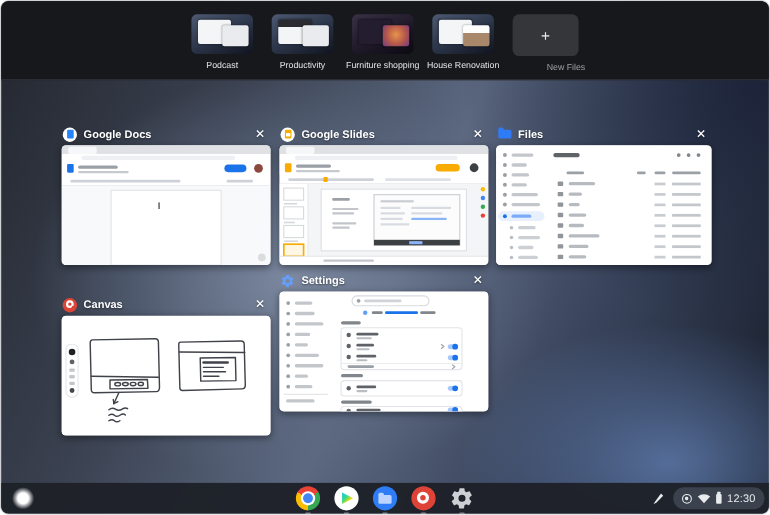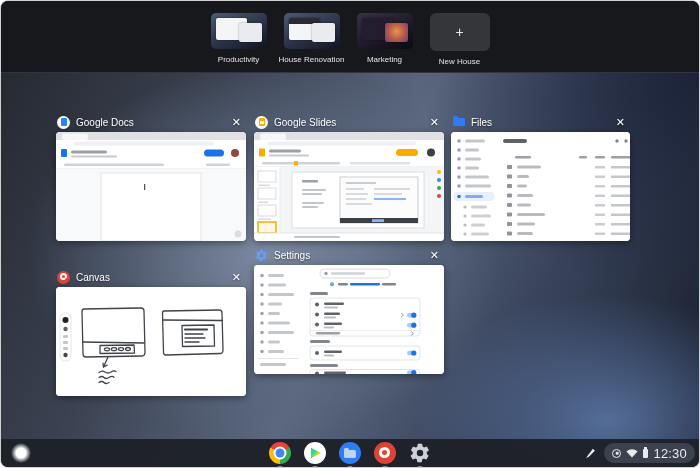--- a/index.html
+++ b/index.html
@@ -39,21 +39,21 @@
   .new-desk-thumb{
     width:60px;height:38px;border-radius:6px;background:#35363a;
     display:flex;align-items:center;justify-content:center;
   }
   .new-desk-thumb .plus{color:#e8eaed;font-size:14px;line-height:14px;font-weight:400;}
   .desk-item.new-desk{width:60px;}
 
   
   .win-card{position:absolute;width:190px;cursor:pointer;}
   .win-header{height:20px;display:flex;align-items:center;padding:0 5px 0 1px;gap:6px;}
-  .win-title{font-size:10px;color:#fff;font-weight:400;text-shadow:0 1px 2px rgba(0,0,0,.5);}
+  .win-title{font-size:10px;color:#fff;font-weight:700;text-shadow:0 1px 2px rgba(0,0,0,.5);}
   .win-close{margin-left:auto;color:#fff;font-size:11px;line-height:11px;text-shadow:0 1px 2px rgba(0,0,0,.5);cursor:pointer;}
   .win-preview{height:109px;border-radius:4px;overflow:hidden;background:#fff;box-shadow:0 2px 7px rgba(0,0,0,.4);}
   .win-preview svg{display:block;}
 
   .app-badge{width:13px;height:13px;border-radius:50%;background:#fff;position:relative;flex:0 0 13px;}
   .app-badge .page{position:absolute;left:3.5px;top:2.5px;width:6px;height:8px;border-radius:1px;}
   .badge-docs .page{background:#2684fc;}
   .badge-slides .page{background:#f9ab00;}
   .badge-slides .page::after{content:"";position:absolute;left:1px;top:3px;width:4px;height:2.5px;background:#fff;border-radius:0.5px;}
   .badge-files{background:transparent;}
@@ -90,54 +90,61 @@
   .icon-canvas-shelf{width:22px;height:22px;border-radius:50%;background:#dd4437;position:relative;}
   .icon-canvas-shelf::after{content:"";position:absolute;left:5px;top:4.5px;width:11px;height:11px;border-radius:50%;border:3px solid #fff;box-sizing:border-box;}
   .icon-canvas-shelf::before{content:"";position:absolute;right:3.5px;bottom:4px;width:4px;height:4px;border-radius:50%;background:#dd4437;z-index:1;}
 
   .tray{position:absolute;right:4px;top:4px;display:flex;align-items:center;gap:8px;}
   .tray-pill{display:flex;align-items:center;gap:5px;height:20px;padding:0 8px;border-radius:10px;background:#3b424e;cursor:pointer;}
   .tray-status{width:9px;height:9px;border-radius:50%;border:1.3px solid #e8eaed;box-sizing:border-box;position:relative;}
   .tray-status::after{content:"";position:absolute;left:50%;top:50%;transform:translate(-50%,-50%);width:2.6px;height:2.6px;border-radius:50%;background:#e8eaed;}
   .battery{position:relative;width:5px;height:9px;background:#e8eaed;border-radius:1px;}
   .battery::before{content:"";position:absolute;top:-1.7px;left:1px;width:3px;height:1.7px;background:#e8eaed;border-radius:0.5px 0.5px 0 0;}
-  .clock{font-size:13px;color:#e8eaed;letter-spacing:0.2px;}
+  .clock{font-size:10px;color:#e8eaed;letter-spacing:0.2px;}
 </style>
 </head>
 <body>
 
 <div class="screen">
 
   <div class="desks-bar">
     <div class="desk-item">
       <div class="desk-thumb">
         <div class="mini-a"></div>
         <div class="mini-b"></div>
       </div>
-      <div class="desk-label">Productivity</div>
+      <div class="desk-label">Podcast</div>
     </div>
     <div class="desk-item">
       <div class="desk-thumb">
         <div class="mini-a"></div>
         <div class="mini-b"></div>
       </div>
-      <div class="desk-label">House Renovation</div>
+      <div class="desk-label">Productivity</div>
     </div>
     <div class="desk-item">
       <div class="desk-thumb">
         <div class="mini-a"></div>
         <div class="mini-b"></div>
       </div>
-      <div class="desk-label">Marketing</div>
+      <div class="desk-label">Furniture shopping</div>
+    </div>
+    <div class="desk-item">
+      <div class="desk-thumb">
+        <div class="mini-a"></div>
+        <div class="mini-b"></div>
+      </div>
+      <div class="desk-label">House Renovation</div>
     </div>
     <div class="desk-item new-desk">
       <div class="new-desk-thumb">
         <span class="plus">+</span>
       </div>
-      <div class="desk-label">New House</div>
+      <div class="desk-label">New Files</div>
     </div>
   </div>
 
   <div class="win-card" style="left:55px;top:111px;">
     <div class="win-header">
       <div class="app-badge badge-docs">
           <div class="page"></div>
         </div>
       <span class="win-title">Google Docs</span>
       <span class="win-close">✕</span>
@@ -220,21 +227,21 @@
         <circle cx="185" cy="48" r="2" fill="#4285f4"></circle>
         <circle cx="185" cy="56" r="2" fill="#34a853"></circle>
         <circle cx="185" cy="64" r="2" fill="#ea4335"></circle>
         <rect x="0" y="101" width="190" height="8" fill="#ffffff"></rect>
         <line x1="0" y1="101" x2="190" y2="101" stroke="#e3e5e8"></line>
         <rect x="40" y="104" width="46" height="2" rx="1" fill="#c2c6cb"></rect>
       </svg>
     </div>
   </div>
 
-  <div class="win-card" style="left:450px;top:111px;width:179px;">
+  <div class="win-card" style="left:450px;top:111px;width:196px;">
     <div class="win-header">
       <div class="app-badge badge-files">
           <div class="folder"></div>
         </div>
       <span class="win-title">Files</span>
       <span class="win-close">✕</span>
     </div>
     <div class="win-preview">
       <svg width="192" height="109" viewBox="0 0 192 109">
         <rect x="0" y="0" width="192" height="109" fill="#ffffff"></rect>

